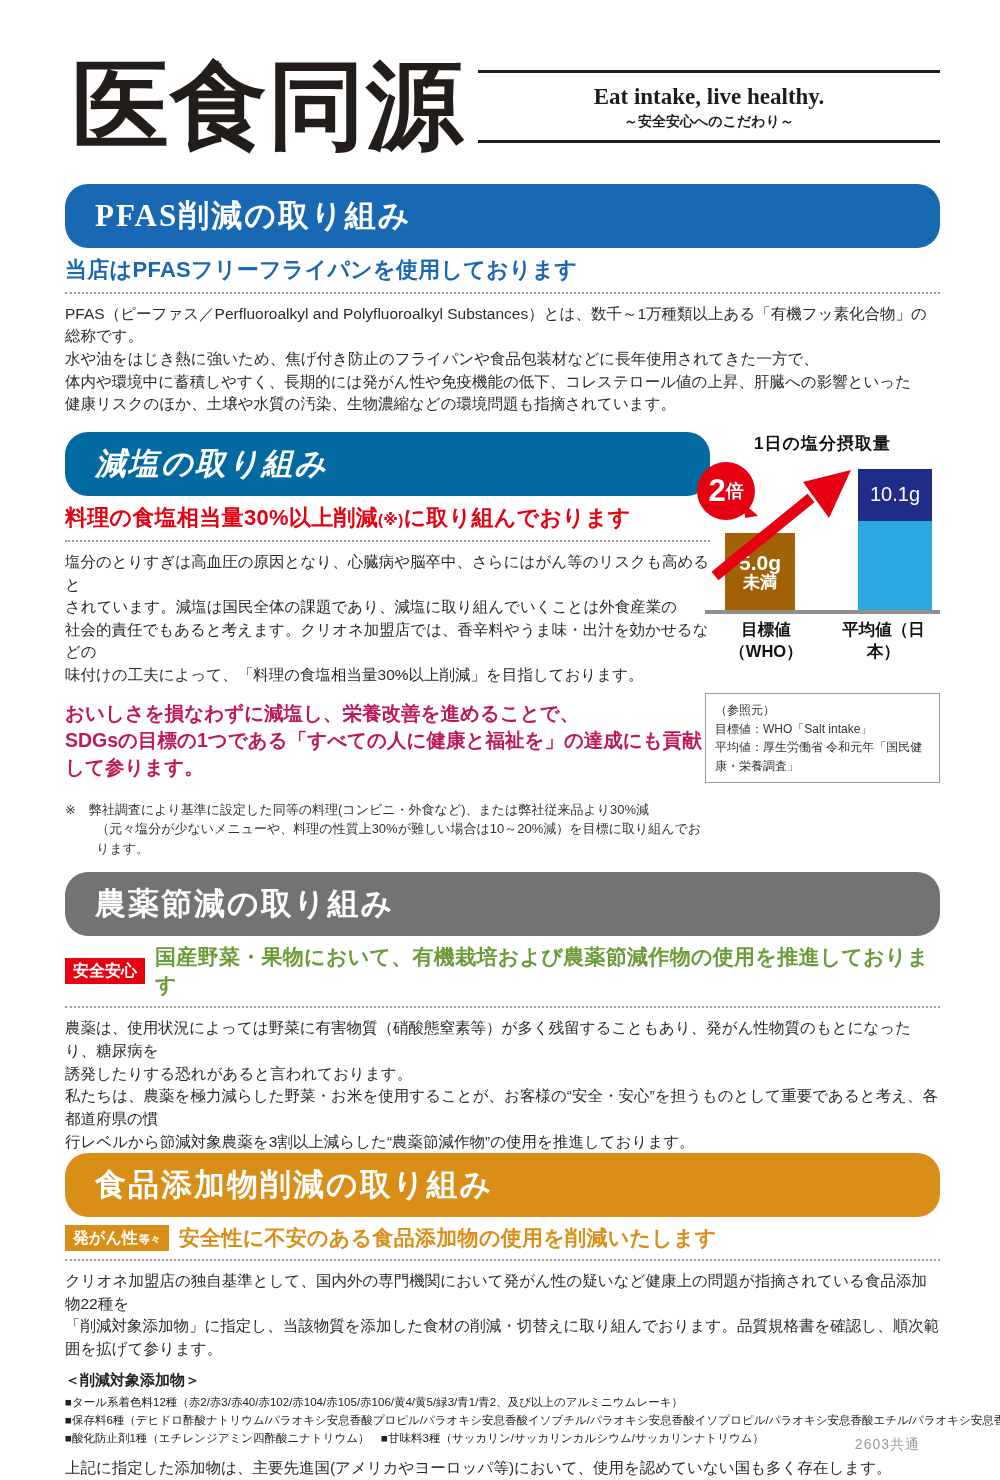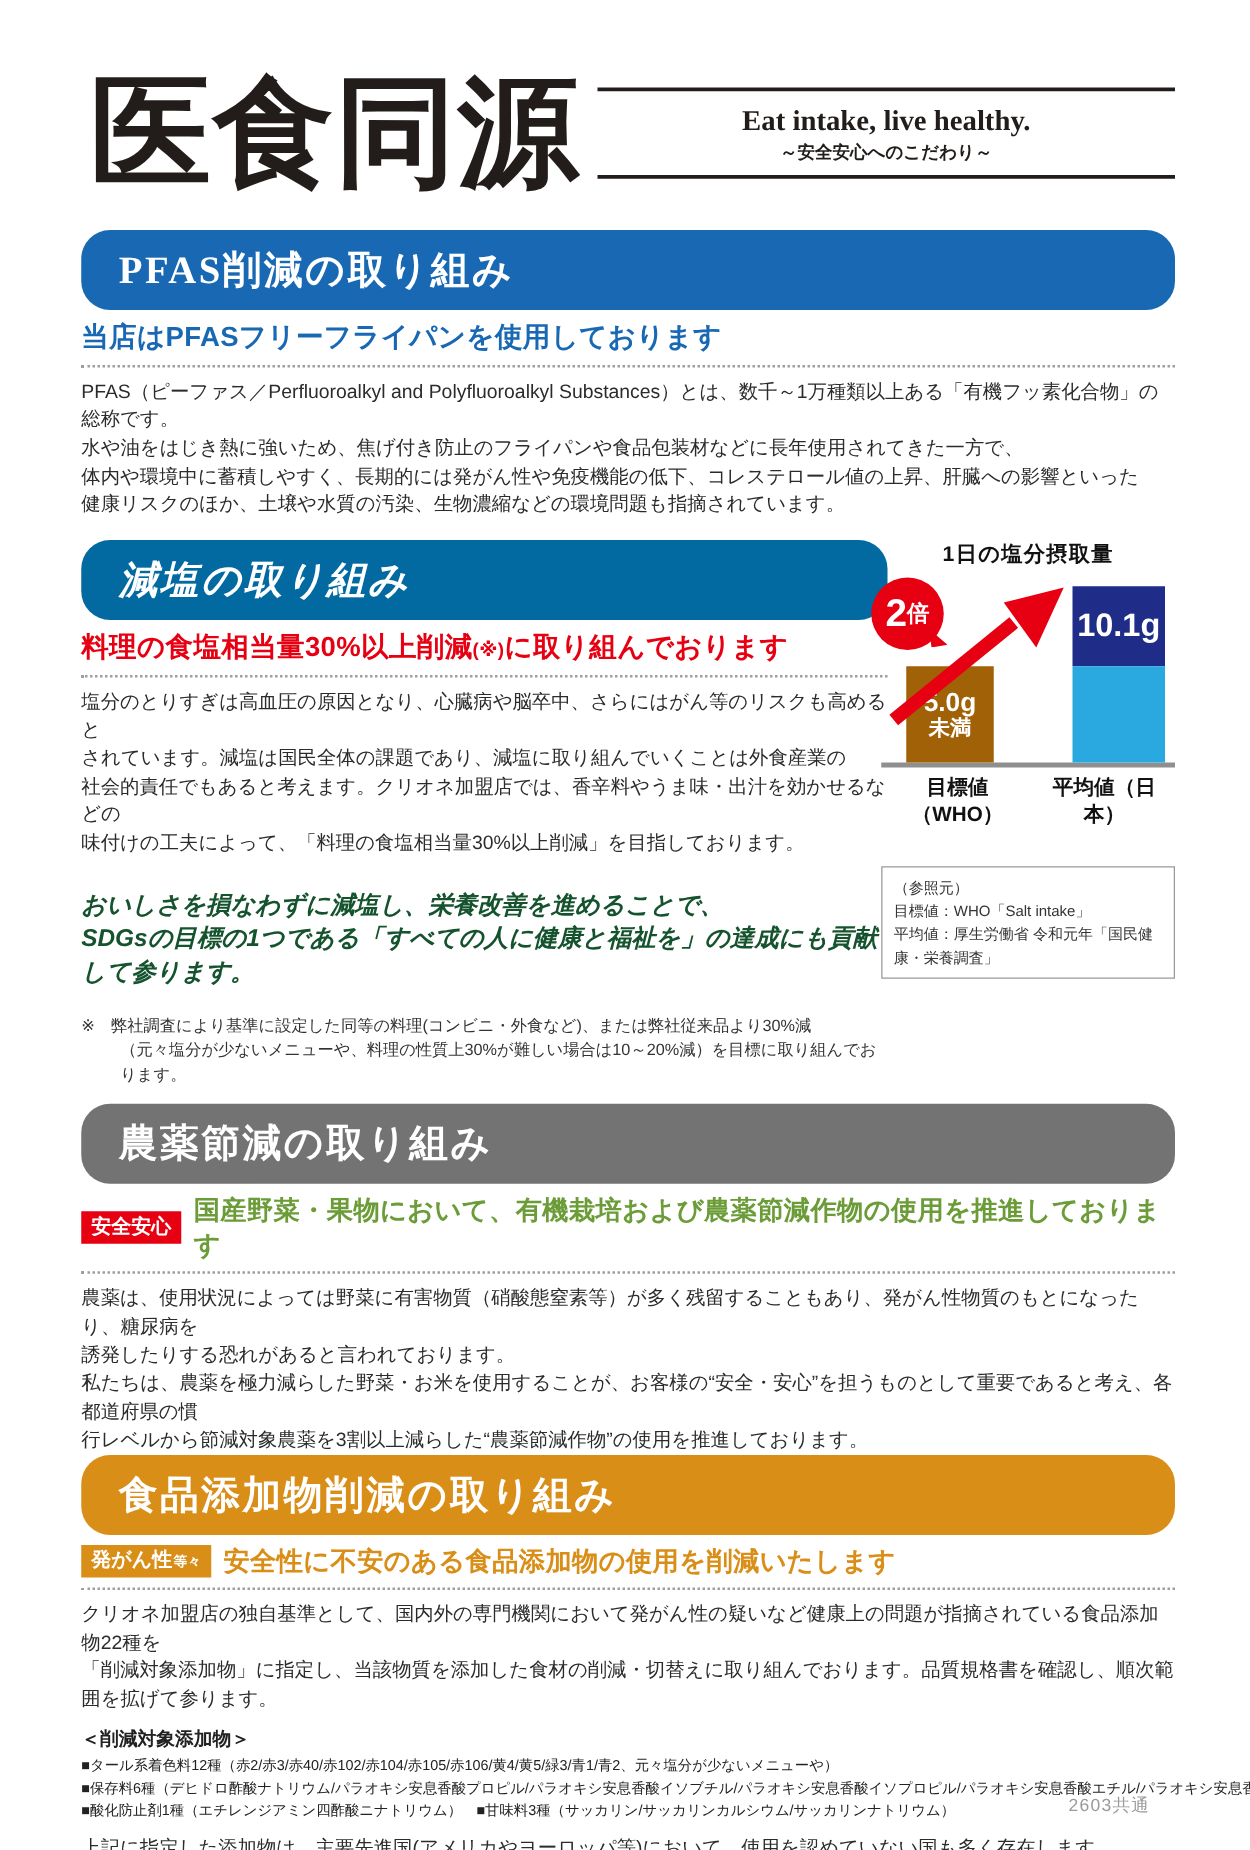--- a/index.html
+++ b/index.html
@@ -32,36 +32,36 @@
   .sub-orange{color:#d98e17;font-size:21px;}
   .sub-note{font-size:15px;font-weight:800;}
   .badge{background:#e60012;color:#fff;font-weight:800;font-size:16px;padding:3px 8px;
          line-height:1.25;white-space:nowrap;display:flex;align-items:baseline;}
   .badge-orange{background:#d98e17;}
   .bdg-small{font-size:11px;margin-left:1px;}
   .body{font-size:15.5px;line-height:1.46;margin:9px 0 0;white-space:pre-line;}
   
   .sec-salt{min-height:292px;}
   .salt-left{width:645px;}
-  .statement{font-size:19.5px;font-weight:800;line-height:1.38;margin-top:24px;
-             white-space:pre-line;color:#14532d;font-style:italic;}
+  .statement{font-size:19.5px;font-weight:800;line-height:1.38;margin-top:13px;
+             white-space:pre-line;color:#be185d;}
   .footnote{font-size:13px;line-height:1.5;margin-top:12px;color:#333;
             padding-left:2.4em;text-indent:-2.4em;white-space:pre-line;}
   
   .chart{position:absolute;top:0;right:0;width:235px;}
   .chart-title{font-size:17px;font-weight:800;text-align:center;letter-spacing:1px;color:#111;}
   .plot{position:relative;height:150px;margin-top:5px;border-bottom:4px solid #8f8f8f;}
   .bar-who{position:absolute;left:20px;bottom:0;width:70px;height:77px;background:#a16207;
            display:flex;align-items:center;justify-content:center;}
   .bar-who-label{text-align:center;color:#fff;font-weight:800;line-height:1.1;}
   .bwl-main{font-size:21px;}
   .bwl-sub{font-size:17px;}
   .bar-jp{position:absolute;right:8px;bottom:0;width:74px;height:141px;display:flex;flex-direction:column;}
-  .bar-jp-top{height:64px;background:#1f2d88;color:#fff;display:flex;align-items:center;
-              justify-content:center;font-size:26px;font-weight:700;}
+  .bar-jp-top{height:52px;background:#1f2d88;color:#fff;display:flex;align-items:center;
+              justify-content:center;font-size:20px;font-weight:400;}
   .bar-jp-bottom{flex:1;background:#29a9e0;}
   .arrow{position:absolute;left:2px;top:6px;width:150px;height:118px;z-index:2;}
   .bubble{position:absolute;left:-8px;top:2px;width:58px;height:58px;border-radius:50%;
           background:#e60012;color:#fff;display:flex;align-items:center;justify-content:center;
           z-index:3;font-weight:800;}
   .bubble::after{content:"";position:absolute;right:-3px;bottom:2px;width:15px;height:15px;
           background:#e60012;clip-path:polygon(0 0,100% 85%,15% 100%);}
   .bub-big{font-size:31px;}
   .bub-small{font-size:18px;}
   .axis{display:flex;margin-top:5px;font-weight:800;font-size:16.5px;color:#111;}
@@ -184,21 +184,21 @@
       <span class="badge badge-orange">
           <span>発がん性</span>
           <span class="bdg-small">等々</span>
         </span>
       <span class="sub sub-orange">安全性に不安のある食品添加物の使用を削減いたします</span>
     </div>
     <p class="body">クリオネ加盟店の独自基準として、国内外の専門機関において発がん性の疑いなど健康上の問題が指摘されている食品添加物22種を
 「削減対象添加物」に指定し、当該物質を添加した食材の削減・切替えに取り組んでおります。品質規格書を確認し、順次範囲を拡げて参ります。</p>
     <div class="adds-heading">＜削減対象添加物＞</div>
     <div class="adds-list">
-      <div>■タール系着色料12種（赤2/赤3/赤40/赤102/赤104/赤105/赤106/黄4/黄5/緑3/青1/青2、元々塩分が少ないメニューや）</div>
+      <div>■タール系着色料12種（赤2/赤3/赤40/赤102/赤104/赤105/赤106/黄4/黄5/緑3/青1/青2、及び以上のアルミニウムレーキ）</div>
       <div>■保存料6種（デヒドロ酢酸ナトリウム/パラオキシ安息香酸プロピル/パラオキシ安息香酸イソブチル/パラオキシ安息香酸イソプロピル/パラオキシ安息香酸エチル/パラオキシ安息香酸ブチル）</div>
       <div>■酸化防止剤1種（エチレンジアミン四酢酸ニナトリウム）　■甘味料3種（サッカリン/サッカリンカルシウム/サッカリンナトリウム）</div>
     </div>
     <p class="body">上記に指定した添加物は、主要先進国(アメリカやヨーロッパ等)において、使用を認めていない国も多く存在します。
 私たちは、コストや効率化のみで食材選びをせず、今後もお客様の健康・安全・安心を第一に考えた取り組みを推進して参ります。</p>
   </section>
 
   <section class="sec mt-rice">
     <div class="photo">
       

